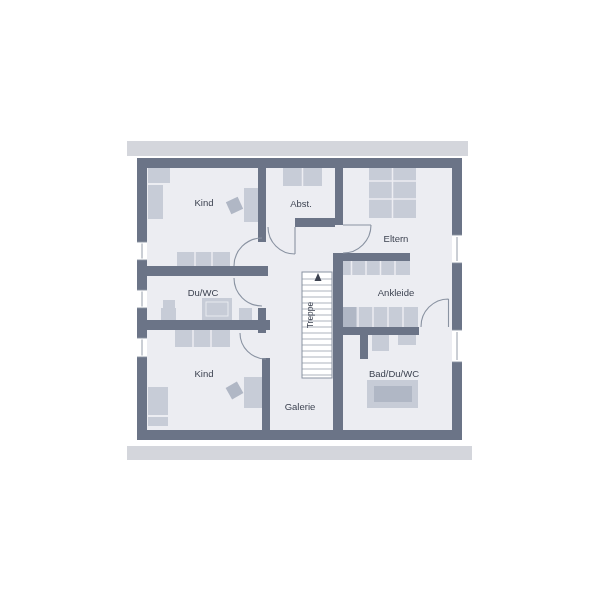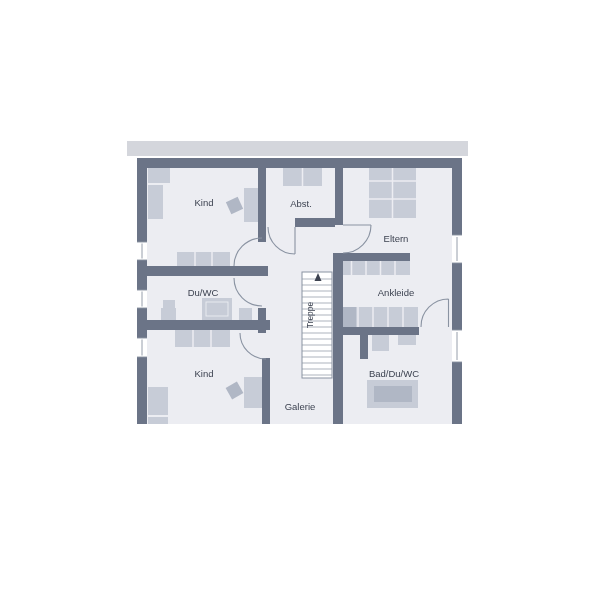--- a/index.html
+++ b/index.html
@@ -1,16 +1,16 @@
 <!DOCTYPE html>
 <html style="--bg: #ffffff; --floor: #ecedf2; --wall: #6b7487; --roof: #d4d6dc; --furn: #c7ccd7; --furn2: #b0b7c5; --line: #8a93a2; --ink: #3c4250;"><head>
 <meta charset="utf-8">
 <style>
   html,body{margin:0;padding:0;background:var(--bg,#fff);}
-  .canvas{position:relative;width:600px;height:424px;background:var(--bg,#fff);overflow:hidden;
+  .canvas{position:relative;width:600px;height:600px;background:var(--bg,#fff);overflow:hidden;
           font-family:"Liberation Sans", sans-serif;}
   svg{position:absolute;inset:0;}
   .wall{fill:var(--wall,#6b7487);}
   .floor{fill:var(--floor,#ecedf2);}
   .roof{fill:var(--roof,#d4d6dc);}
   .furn{fill:var(--furn,#c7ccd7);}
   .furn2{fill:var(--furn2,#b0b7c5);}
   .divider{stroke:var(--floor,#ecedf2);stroke-width:1.5;}
   .thinline{stroke:var(--line,#8a93a2);stroke-width:0.9;fill:none;}
   .doorarc{stroke:var(--line,#8a93a2);stroke-width:1.1;fill:none;}

